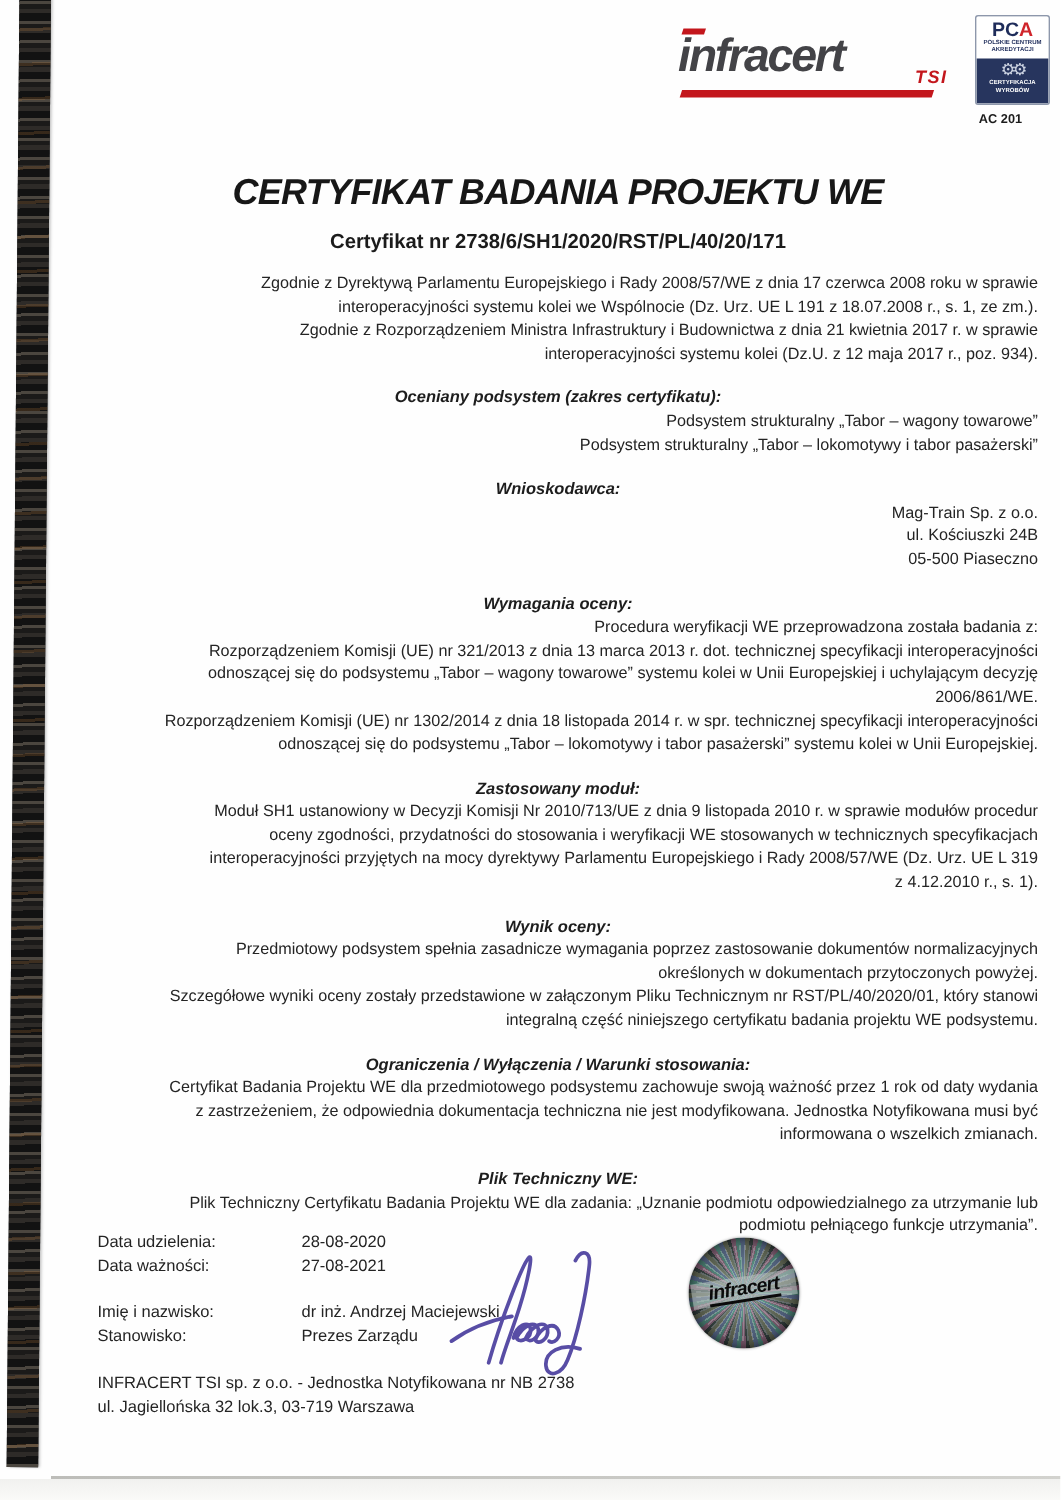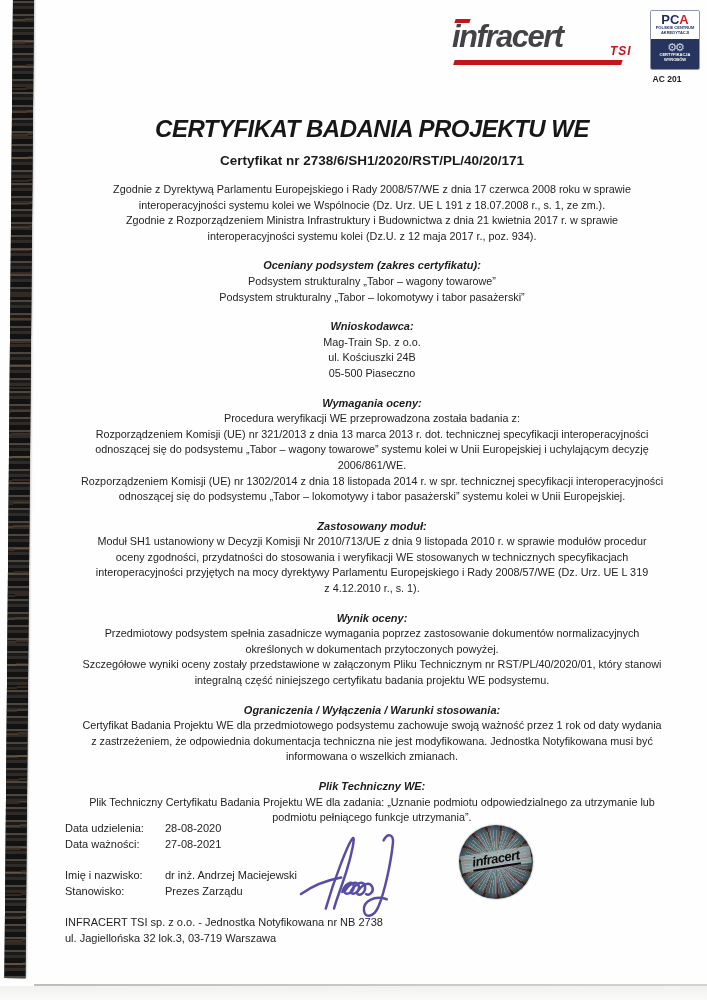--- a/index.html
+++ b/index.html
@@ -67,29 +67,29 @@
   }
   .doc-title{
     margin-top:116px;
     font-size:24px;font-weight:bold;font-style:italic;letter-spacing:-0.5px;
     color:#171717;line-height:26px;
   }
   .cert-no{
     margin-top:11px;font-size:13.5px;font-weight:bold;color:#1b1b1b;line-height:16px;
   }
   .intro{margin-top:13px;}
-  .line{font-size:10.8px;line-height:15.6px;white-space:nowrap;}
+  .line{font-size:10.8px;line-height:15.6px;white-space:nowrap;text-align:right;}
   .sec{margin-top:14px;}
   .sec-heading{
     font-size:11px;font-weight:bold;font-style:italic;line-height:15.6px;color:#1d1d1d;
   }
 
   
   .footer{position:absolute;left:65px;top:820px;width:420px;text-align:left;}
-  .f-row{display:flex;font-size:11px;line-height:16px;}
+  .f-row{display:flex;font-size:11px;line-height:16px;gap:36px;}
   .f-label{width:100px;flex:0 0 100px;}
   .f-gap{height:15px;}
   .f-company{font-size:11px;line-height:16px;margin-top:15px;}
 
   
   .signature{position:absolute;left:294px;top:828px;width:110px;height:95px;}
 
   
   .seal{
     position:absolute;left:459px;top:825px;width:74px;height:74px;border-radius:50%;

